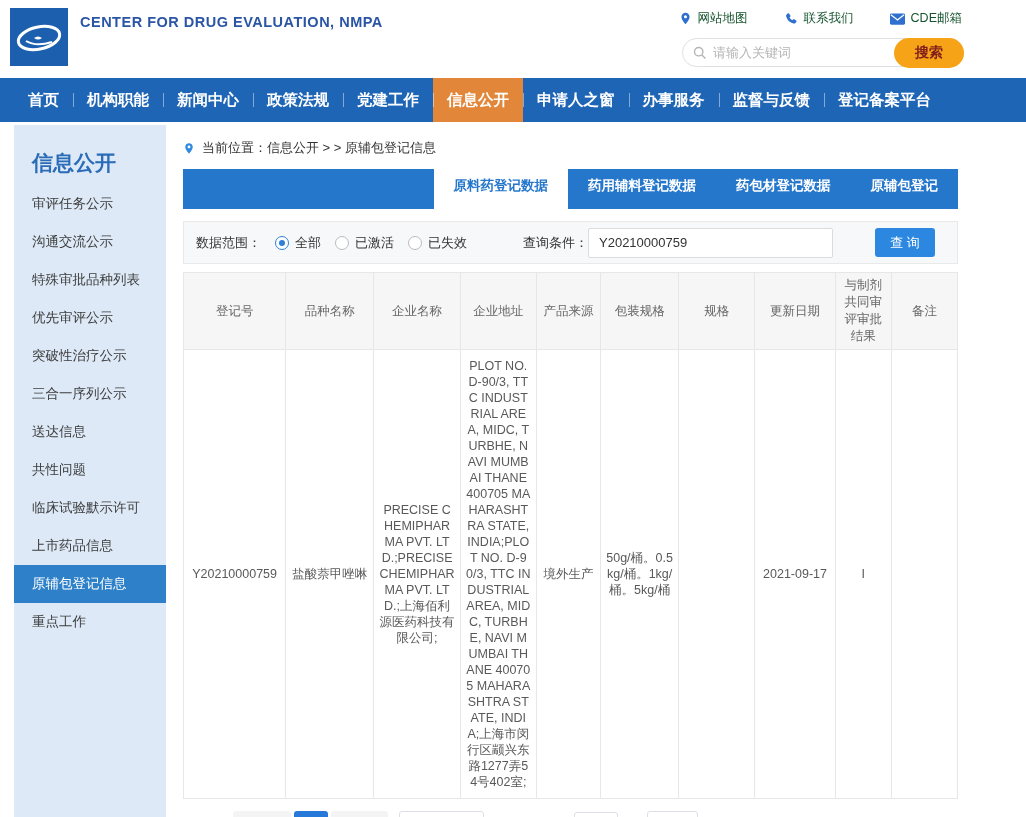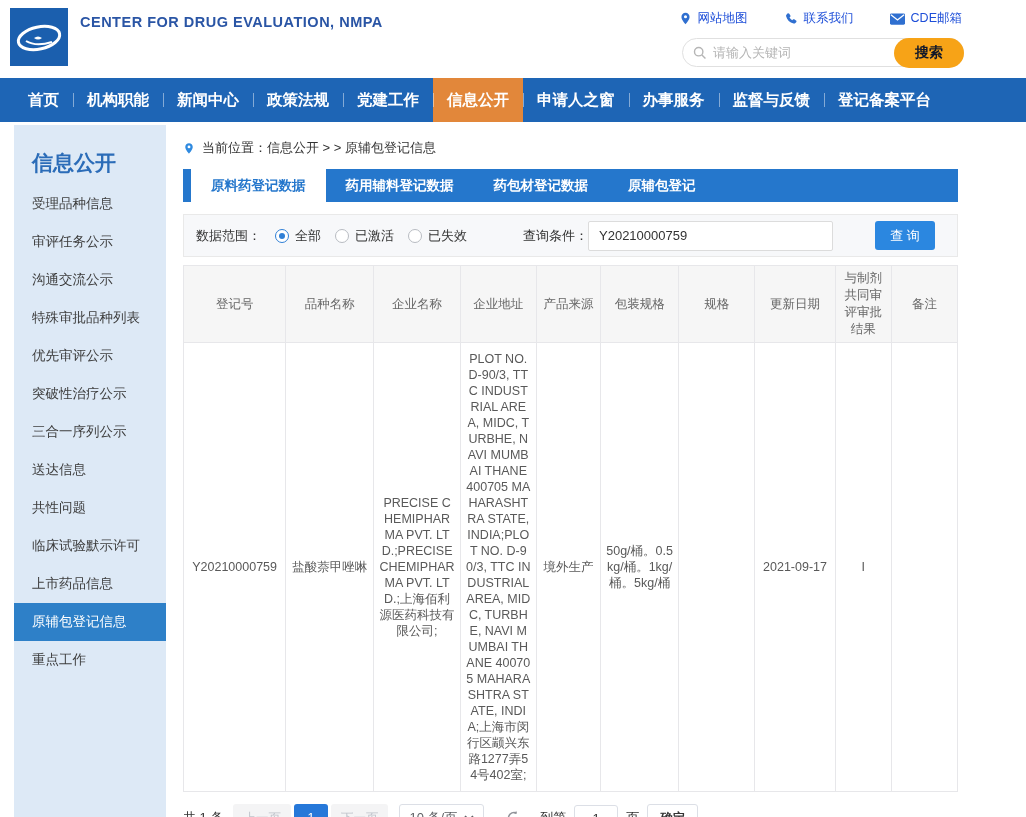--- a/index.html
+++ b/index.html
@@ -6,49 +6,49 @@
   html,body { width:1026px; height:817px; overflow:hidden; background:#fff;
     font-family:"Liberation Sans","DejaVu Sans",sans-serif; }
 
   
   .header { position:relative; height:78px; background:#fff; }
   .logo { position:absolute; left:10px; top:8px; width:58px; height:58px; }
   .title-block { position:absolute; left:80px; top:9px; }
   .title-cn { font-size:26px; font-weight:700; color:#10102e; letter-spacing:1px; }
   .title-en { font-size:14.5px; font-weight:700; color:#2a55a5; margin-top:5px; letter-spacing:.5px; }
   .top-links { position:absolute; right:64px; top:10px; display:flex; gap:36px; }
-  .top-link { display:flex; align-items:center; gap:6px; font-size:12.5px; color:#1d4ed8; cursor:pointer; }
+  .top-link { display:flex; align-items:center; gap:6px; font-size:12.5px; color:#14532d; cursor:pointer; }
   .top-link svg { display:block; }
   .search-bar { position:absolute; right:62px; top:38px; width:282px; height:29px;
     border:1px solid #e0e0e0; border-radius:15px; background:#fff; display:flex; align-items:center; padding-left:10px; }
   .search-bar input { border:none; outline:none; flex:1; font-size:13px; color:#333; margin-left:6px; background:transparent; }
   .search-bar input::placeholder { color:#b5b5b5; }
   .search-btn { position:absolute; right:-1px; top:-1px; height:30px; width:70px; border-radius:15px;
-    background:#f7a317; color:#0f172a; font-size:14px; font-weight:700; display:flex; align-items:center; justify-content:center; cursor:pointer; }
+    background:#f7a317; color:#7f1d1d; font-size:14px; font-weight:700; display:flex; align-items:center; justify-content:center; cursor:pointer; }
 
   
   .nav { height:44px; background:#1e65b5; display:flex; align-items:stretch; padding-left:14px; }
   .nav-item { display:flex; align-items:center; padding:0 14px; color:#fff; font-size:15.5px; font-weight:700;
     position:relative; cursor:pointer; white-space:nowrap; }
   .nav-item + .nav-item::before { content:''; position:absolute; left:0; top:15px; width:1px; height:14px; background:rgba(255,255,255,.45); }
   .nav-item.active { background:#e2873a; }
 
   
   .main { display:flex; align-items:flex-start; padding-left:14px; margin-top:3px; }
   .sidebar { width:152px; min-height:692px; background:#dde9f6; padding-bottom:60px; }
   .side-title { padding:24px 0 8px 18px; font-size:21px; font-weight:700; color:#2b6cb8; }
   .side-item { height:38px; line-height:38px; padding-left:18px; font-size:13.5px; color:#3c3c3c; cursor:pointer; white-space:nowrap; }
   .side-item.active { background:#2e80c8; color:#fff; }
   .content { width:775px; margin-left:17px; }
 
   
   .breadcrumb { margin-top:14px; display:flex; align-items:center; gap:7px; font-size:13px; color:#333; }
 
   
-  .tabs { margin-top:12px; height:33px; background:#2577cc; display:flex; padding-left:8px; }
+  .tabs { margin-top:12px; height:40px; background:#2577cc; display:flex; padding-left:8px;justify-content:flex-end; }
   .tab { padding:0 20px; line-height:33px; color:#fff; font-size:13.5px; font-weight:700; cursor:pointer; white-space:nowrap; }
   .tab.active { background:#fff; color:#2577cc; }
 
   
   .filter-bar { margin-top:12px; height:43px; background:#f7f8fa; border:1px solid #e9e9e9;
     display:flex; align-items:center; padding:0 12px; font-size:13px; color:#333; }
   .radio-group { display:flex; align-items:center; }
   .radio { display:flex; align-items:center; gap:6px; margin-left:14px; cursor:pointer; }
   .radio .dot { width:14px; height:14px; border-radius:50%; border:1px solid #b8bcc2; background:#fff; position:relative; }
   .radio.checked .dot { border-color:#2f7fd6; }
@@ -137,21 +137,20 @@
   <div class="nav-item">申请人之窗</div>
   <div class="nav-item">办事服务</div>
   <div class="nav-item">监督与反馈</div>
   <div class="nav-item">登记备案平台</div>
 </div>
 
 <div class="main">
 
   <div class="sidebar">
     <div class="side-title">信息公开</div>
-    <div class="side-item">受理品种信息</div>
     <div class="side-item">审评任务公示</div>
     <div class="side-item">沟通交流公示</div>
     <div class="side-item">特殊审批品种列表</div>
     <div class="side-item">优先审评公示</div>
     <div class="side-item">突破性治疗公示</div>
     <div class="side-item">三合一序列公示</div>
     <div class="side-item">送达信息</div>
     <div class="side-item">共性问题</div>
     <div class="side-item">临床试验默示许可</div>
     <div class="side-item">上市药品信息</div>

